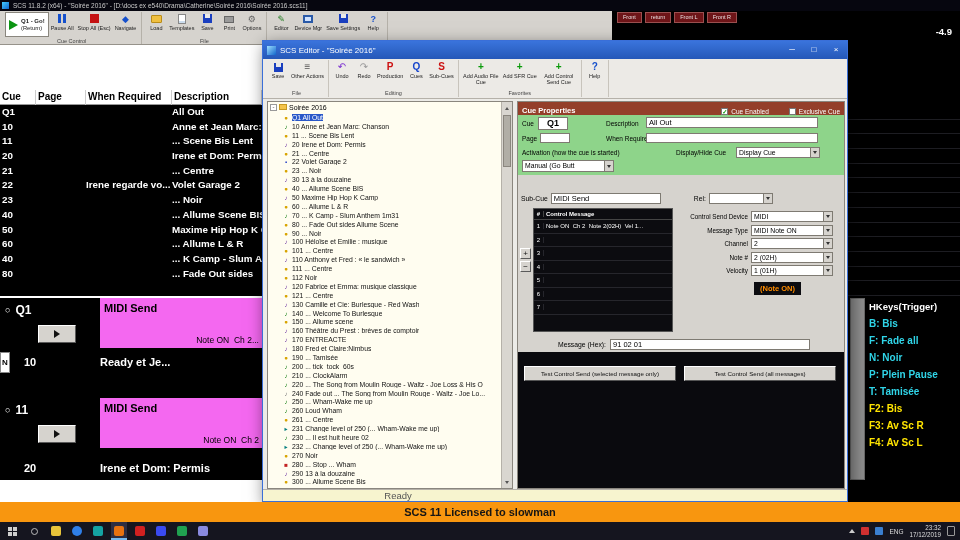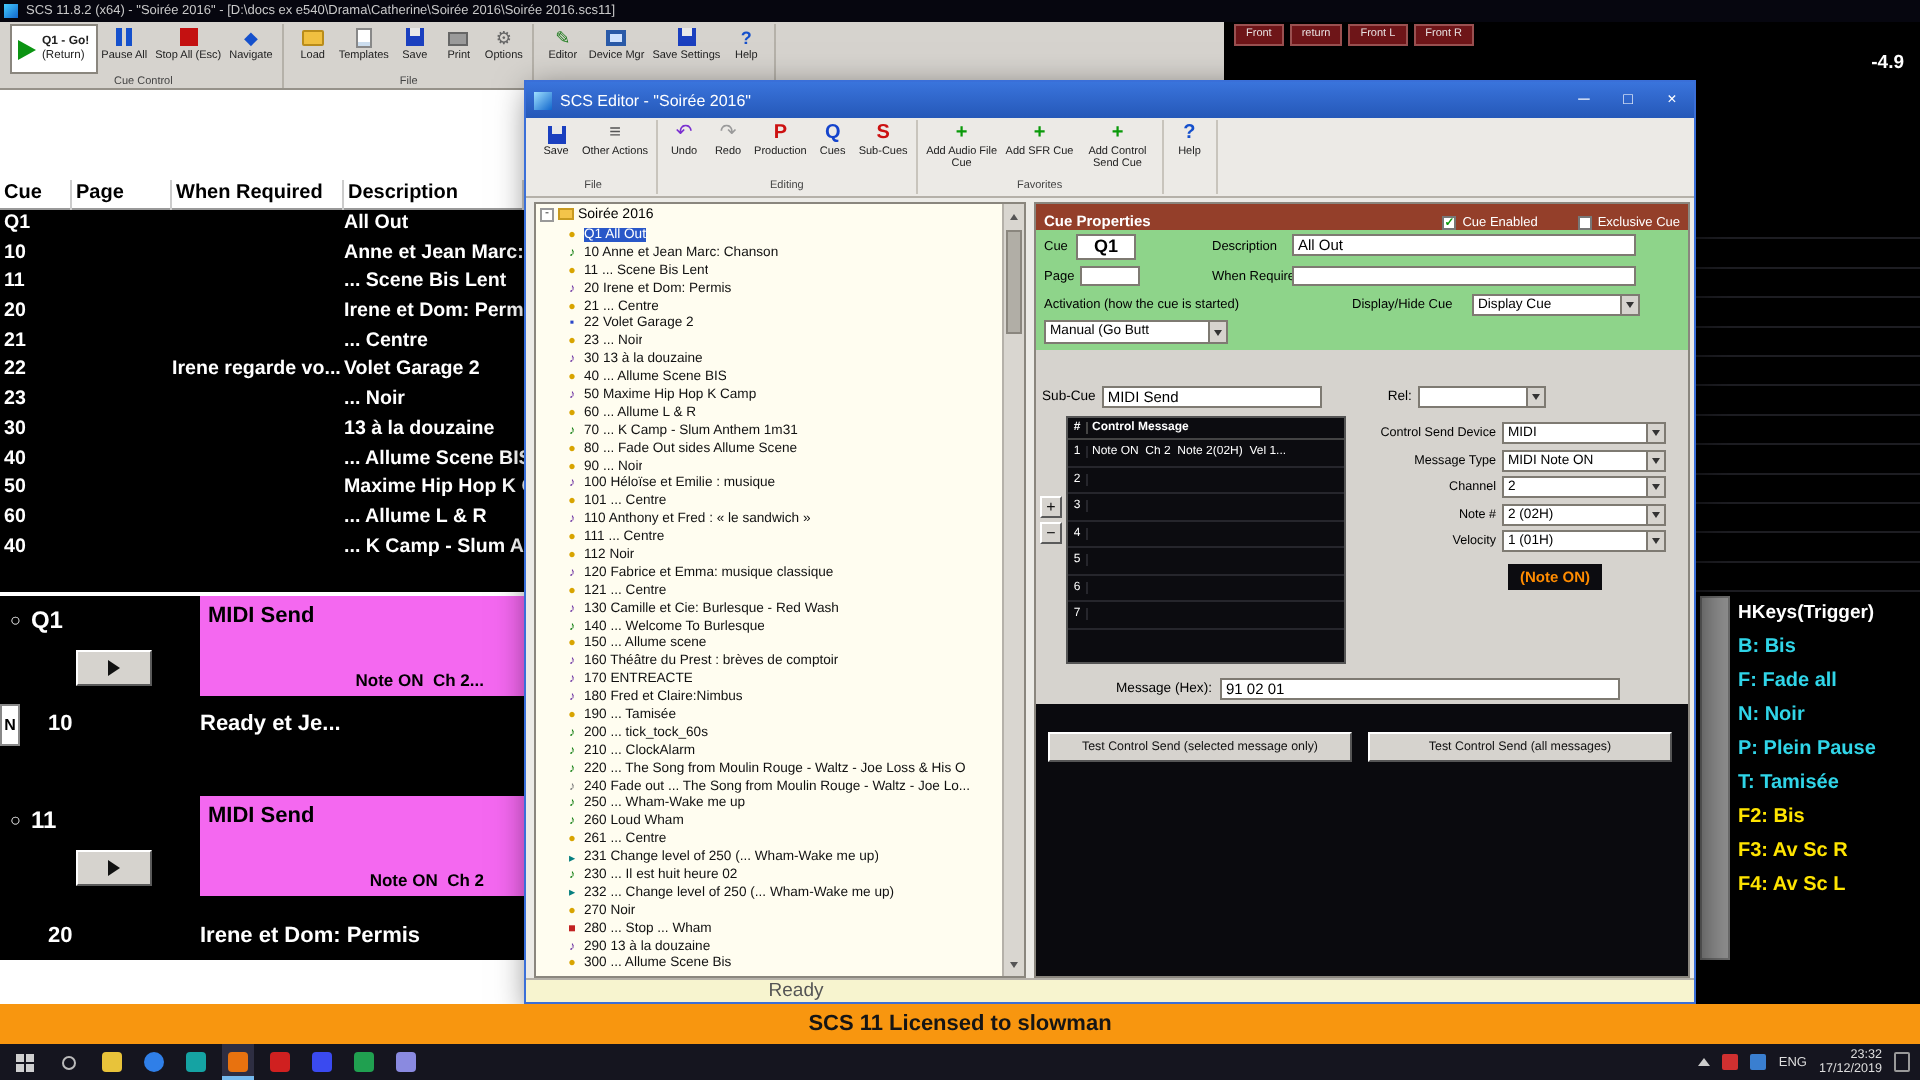--- a/index.html
+++ b/index.html
@@ -55,21 +55,21 @@
 .c-when{width:86px;flex:none;white-space:nowrap;overflow:hidden}
 .c-desc{flex:1;white-space:nowrap;overflow:hidden}
 
 
 .playback{position:absolute;left:0;top:298px;width:262px;height:182px;background:#000;z-index:2;color:#fff}
 .pb-abs{position:absolute}
 .pb-cuecell{display:flex;align-items:center;gap:5px;font-size:12px;font-weight:bold;padding-left:5px}
 .pb-typeicon{font-size:9px;color:#fff}
 .pb-pink{background:#f468f0;color:#000;position:absolute}
 .pb-sub{font-size:11px;font-weight:bold;padding:4px 0 0 4px}
-.pb-detail{position:absolute;right:20px;bottom:3px;font-size:8.5px;font-weight:bold}
+.pb-detail{position:absolute;right:3px;bottom:3px;font-size:8.5px;font-weight:normal}
 .pb-gobtn{position:absolute;width:38px;height:18px;background:#d6d3ce;border:1px solid;border-color:#fff #5a5a5a #5a5a5a #fff;display:flex;align-items:center;justify-content:center}
 .pb-gobtn .tri{width:0;height:0;border-left:6px solid #111;border-top:4px solid transparent;border-bottom:4px solid transparent}
 .pb-nbox{position:absolute;width:10px;height:21px;background:#fff;color:#000;border:1px solid #888;font-size:8px;font-weight:bold;text-align:center;line-height:19px}
 .pb-num{position:absolute;font-size:11px;font-weight:bold;line-height:21px}
 .pb-desc{position:absolute;font-size:11px;font-weight:bold;line-height:21px;white-space:nowrap;overflow:hidden}
 
 
 .right-strip{position:absolute;left:848px;top:45px;width:112px;height:457px;background:#000;z-index:1}
 .rs-lines{position:absolute;left:0;top:60px;width:112px;height:191px;background:repeating-linear-gradient(to bottom,#000 0 13.7px,#1d1d22 13.7px 14.7px)}
 .rs-scroll{position:absolute;left:2px;top:253px;width:15px;height:182px;background:#8f8f8f;border:1px solid #6a6a6a}
@@ -321,26 +321,20 @@
         <span class="c-when">Irene regarde vo...</span>
         <span class="c-desc">Volet Garage 2</span>
       </div>
       <div class="ct-row">
         <span class="c-cue">23</span>
         <span class="c-page"></span>
         <span class="c-when"></span>
         <span class="c-desc">...  Noir</span>
       </div>
       <div class="ct-row">
-        <span class="c-cue">30</span>
-        <span class="c-page"></span>
-        <span class="c-when"></span>
-        <span class="c-desc">13 à la douzaine</span>
-      </div>
-      <div class="ct-row">
         <span class="c-cue">40</span>
         <span class="c-page"></span>
         <span class="c-when"></span>
         <span class="c-desc">...  Allume Scene BIS</span>
       </div>
       <div class="ct-row">
         <span class="c-cue">50</span>
         <span class="c-page"></span>
         <span class="c-when"></span>
         <span class="c-desc">Maxime Hip Hop K Camp</span>
@@ -349,20 +343,26 @@
         <span class="c-cue">60</span>
         <span class="c-page"></span>
         <span class="c-when"></span>
         <span class="c-desc">...  Allume L &amp; R</span>
       </div>
       <div class="ct-row">
         <span class="c-cue">40</span>
         <span class="c-page"></span>
         <span class="c-when"></span>
         <span class="c-desc">...  K Camp - Slum Anthem</span>
+      </div>
+      <div class="ct-row">
+        <span class="c-cue">80</span>
+        <span class="c-page"></span>
+        <span class="c-when"></span>
+        <span class="c-desc">...  Fade Out sides</span>
       </div>
     </div>
 
   <div class="playback">
     <div class="pb-abs pb-cuecell" style="left:0;top:0;width:100px;height:24px">
       <span class="pb-typeicon">○</span>
       <span>Q1</span>
     </div>
     <div class="pb-pink" style="left:100px;top:0;width:162px;height:50px">
       <div class="pb-sub">MIDI Send</div>

